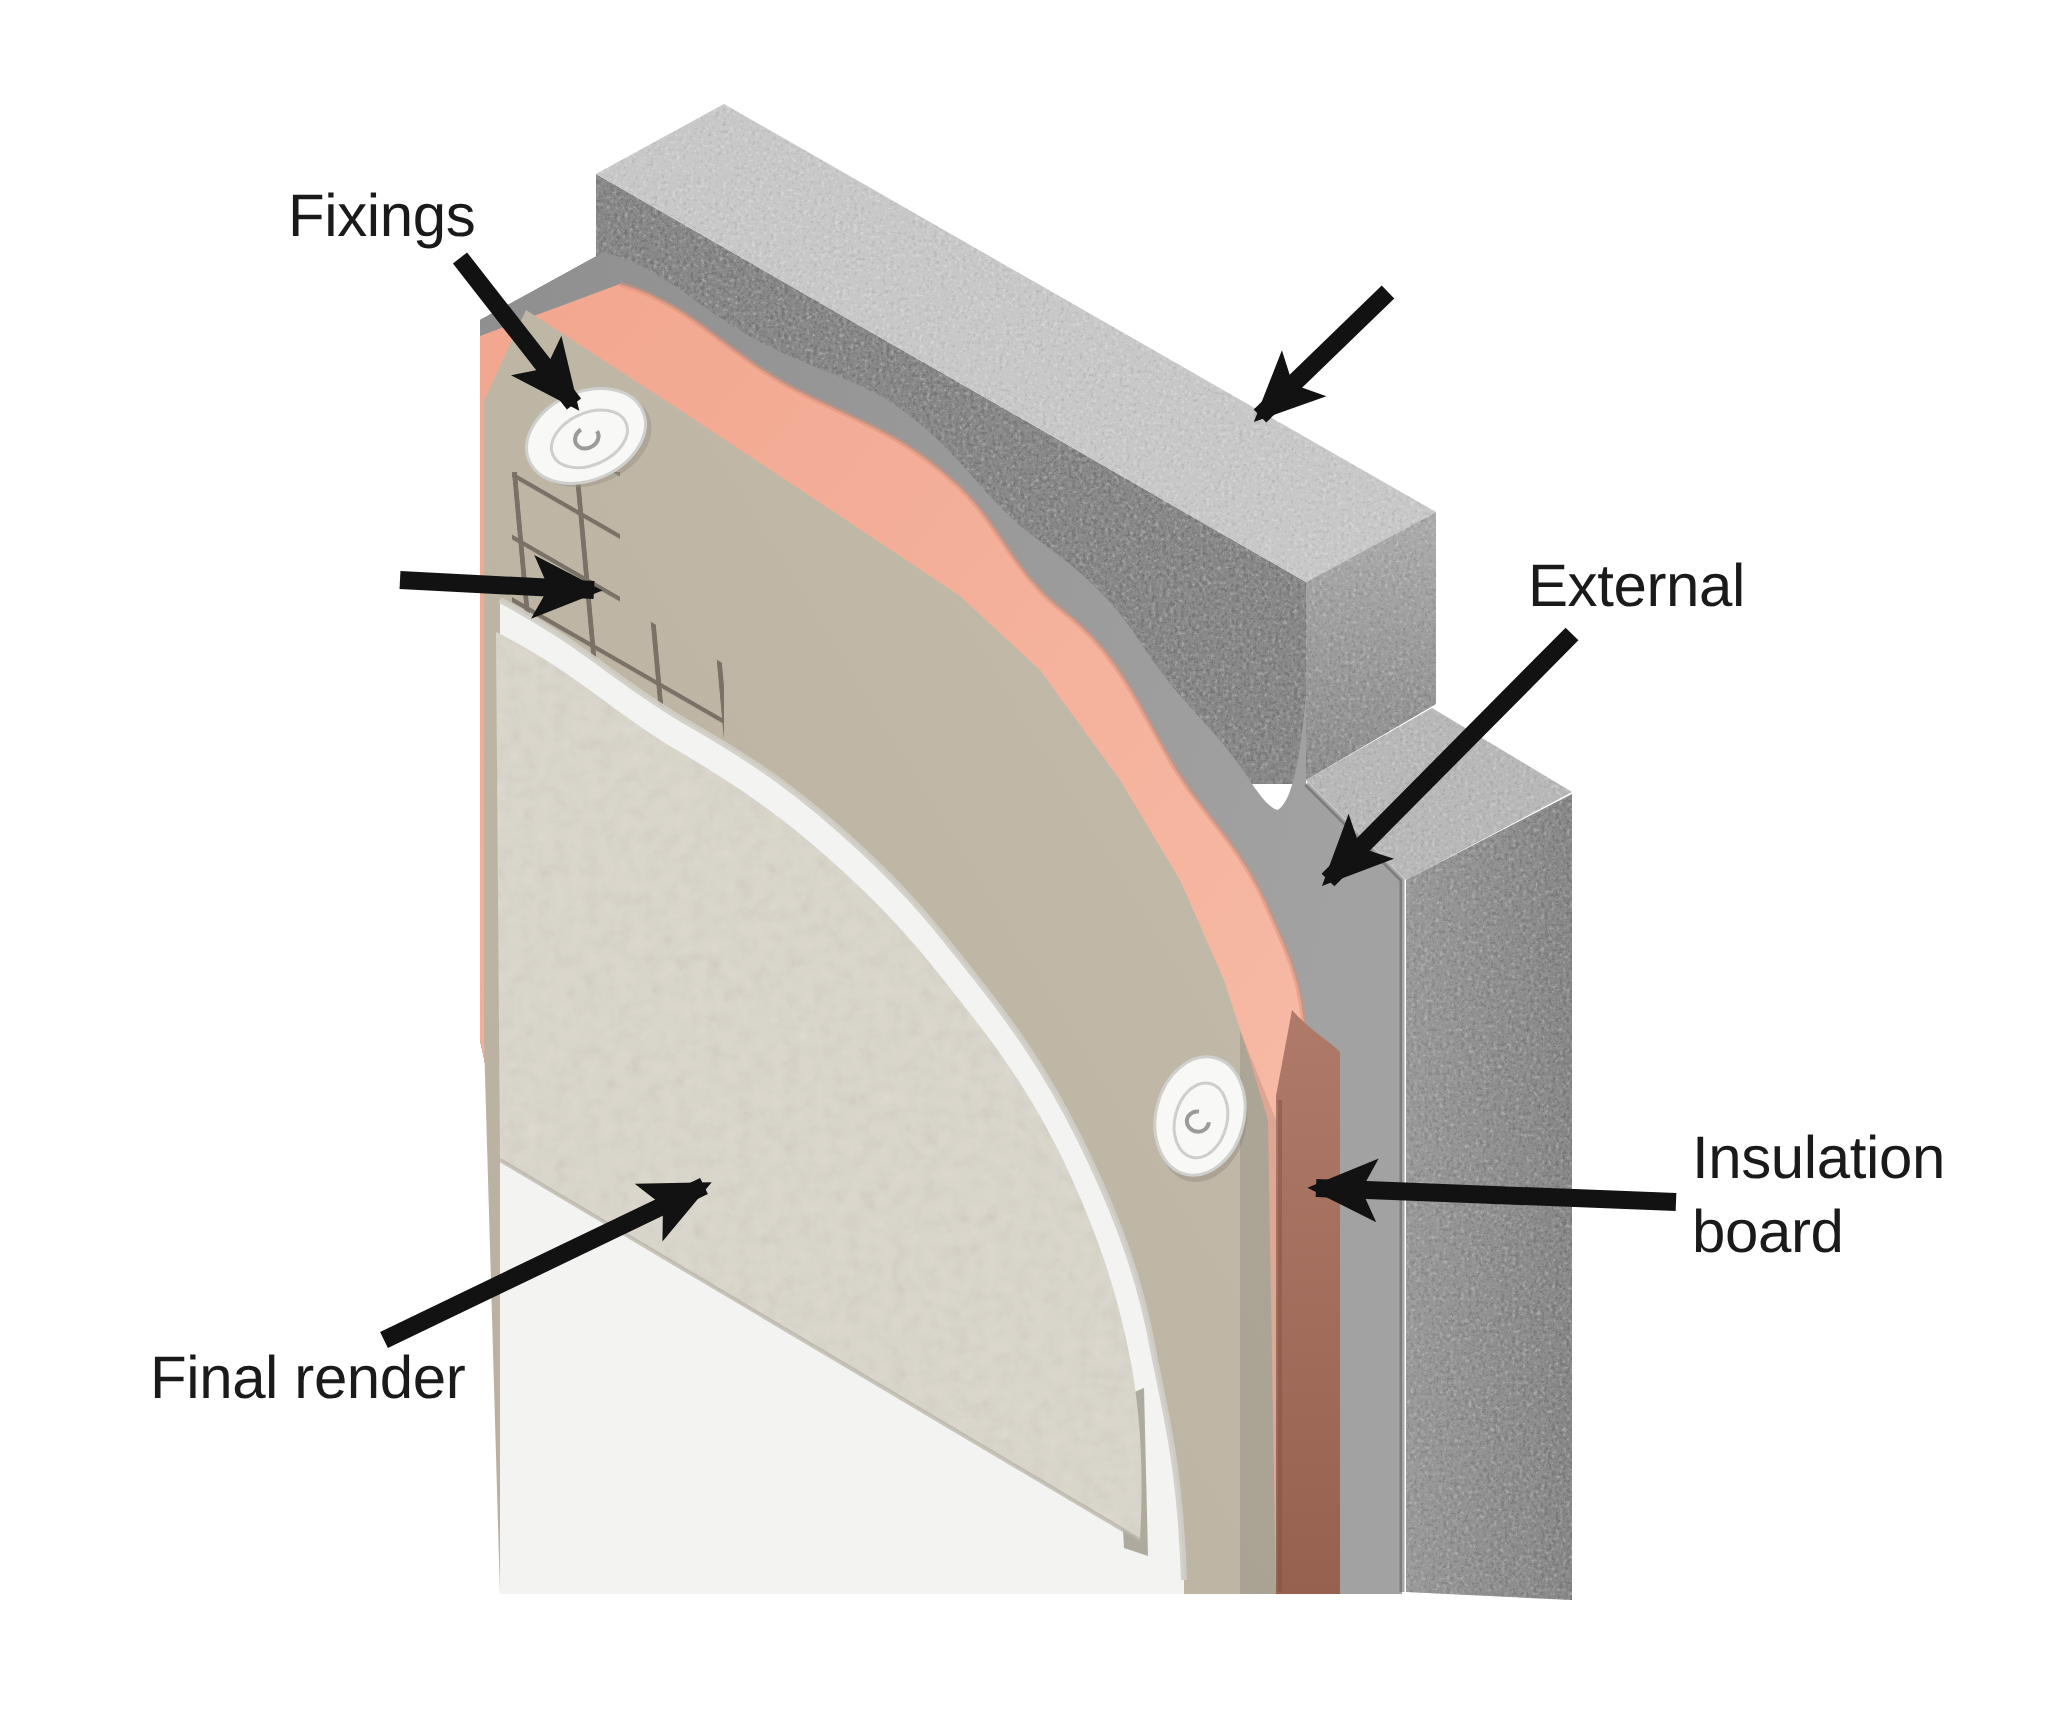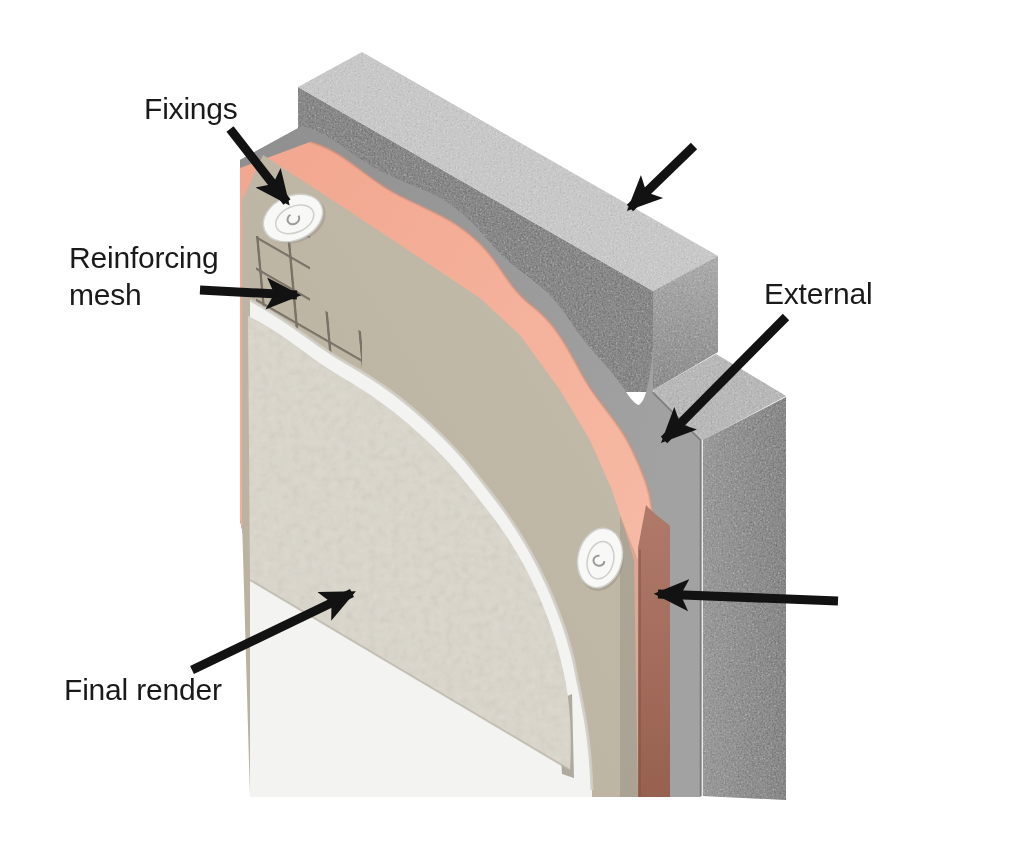--- a/index.html
+++ b/index.html
@@ -11,21 +11,21 @@
   .lbl{
     position:absolute;color:var(--c-label_text,#1a1a1a);
     font-size:30px;font-weight:500;line-height:1.22;letter-spacing:-0.2px;
     white-space:normal;
   }
   #lbl-fixings{left:144px;top:91px;}
   #lbl-external-wall{left:654px;top:107px;white-space:nowrap;}
   #lbl-reinforcing-mesh{left:69px;top:240px;width:200px;}
   #lbl-adhesive{left:764px;top:276px;white-space:nowrap;}
   #lbl-insulation-board{left:846px;top:562px;width:165px;}
-  #lbl-final-render{left:64px;top:672px;white-space:nowrap;}
+  #lbl-final-render{left:75px;top:672px;white-space:nowrap;}
 </style>
 </head>
 <body>
 
 <div id="stage">
 
   <svg id="diagram-svg" width="1024" height="858" viewBox="0 0 1024 858">
     <defs>
 
       <marker id="ah" viewBox="0 0 12 12" refX="10" refY="6" markerWidth="4.1" markerHeight="4.1" orient="auto">
@@ -193,16 +193,16 @@
       <line x1="230" y1="129" x2="287" y2="202" marker-end="url(#ah)"></line>
       <line x1="694" y1="146" x2="630" y2="208" marker-end="url(#ah)"></line>
       <line x1="200" y1="290" x2="297" y2="295" marker-end="url(#ah)"></line>
       <line x1="786" y1="317" x2="664" y2="440" marker-end="url(#ah)"></line>
       <line x1="838" y1="601" x2="658" y2="594" marker-end="url(#ah)"></line>
       <line x1="192" y1="670" x2="352" y2="593" marker-end="url(#ah)"></line>
     </g>
   </svg>
 
   <div class="lbl" id="lbl-fixings">Fixings</div>
-  <div class="lbl" id="lbl-reinforcing-mesh">Reinforcing mesh</div>
   <div class="lbl" id="lbl-adhesive">External</div>
+  <div class="lbl" id="lbl-insulation-board">Insulation board</div>
   <div class="lbl" id="lbl-final-render">Final render</div>
 </div>
 
 </body></html>

